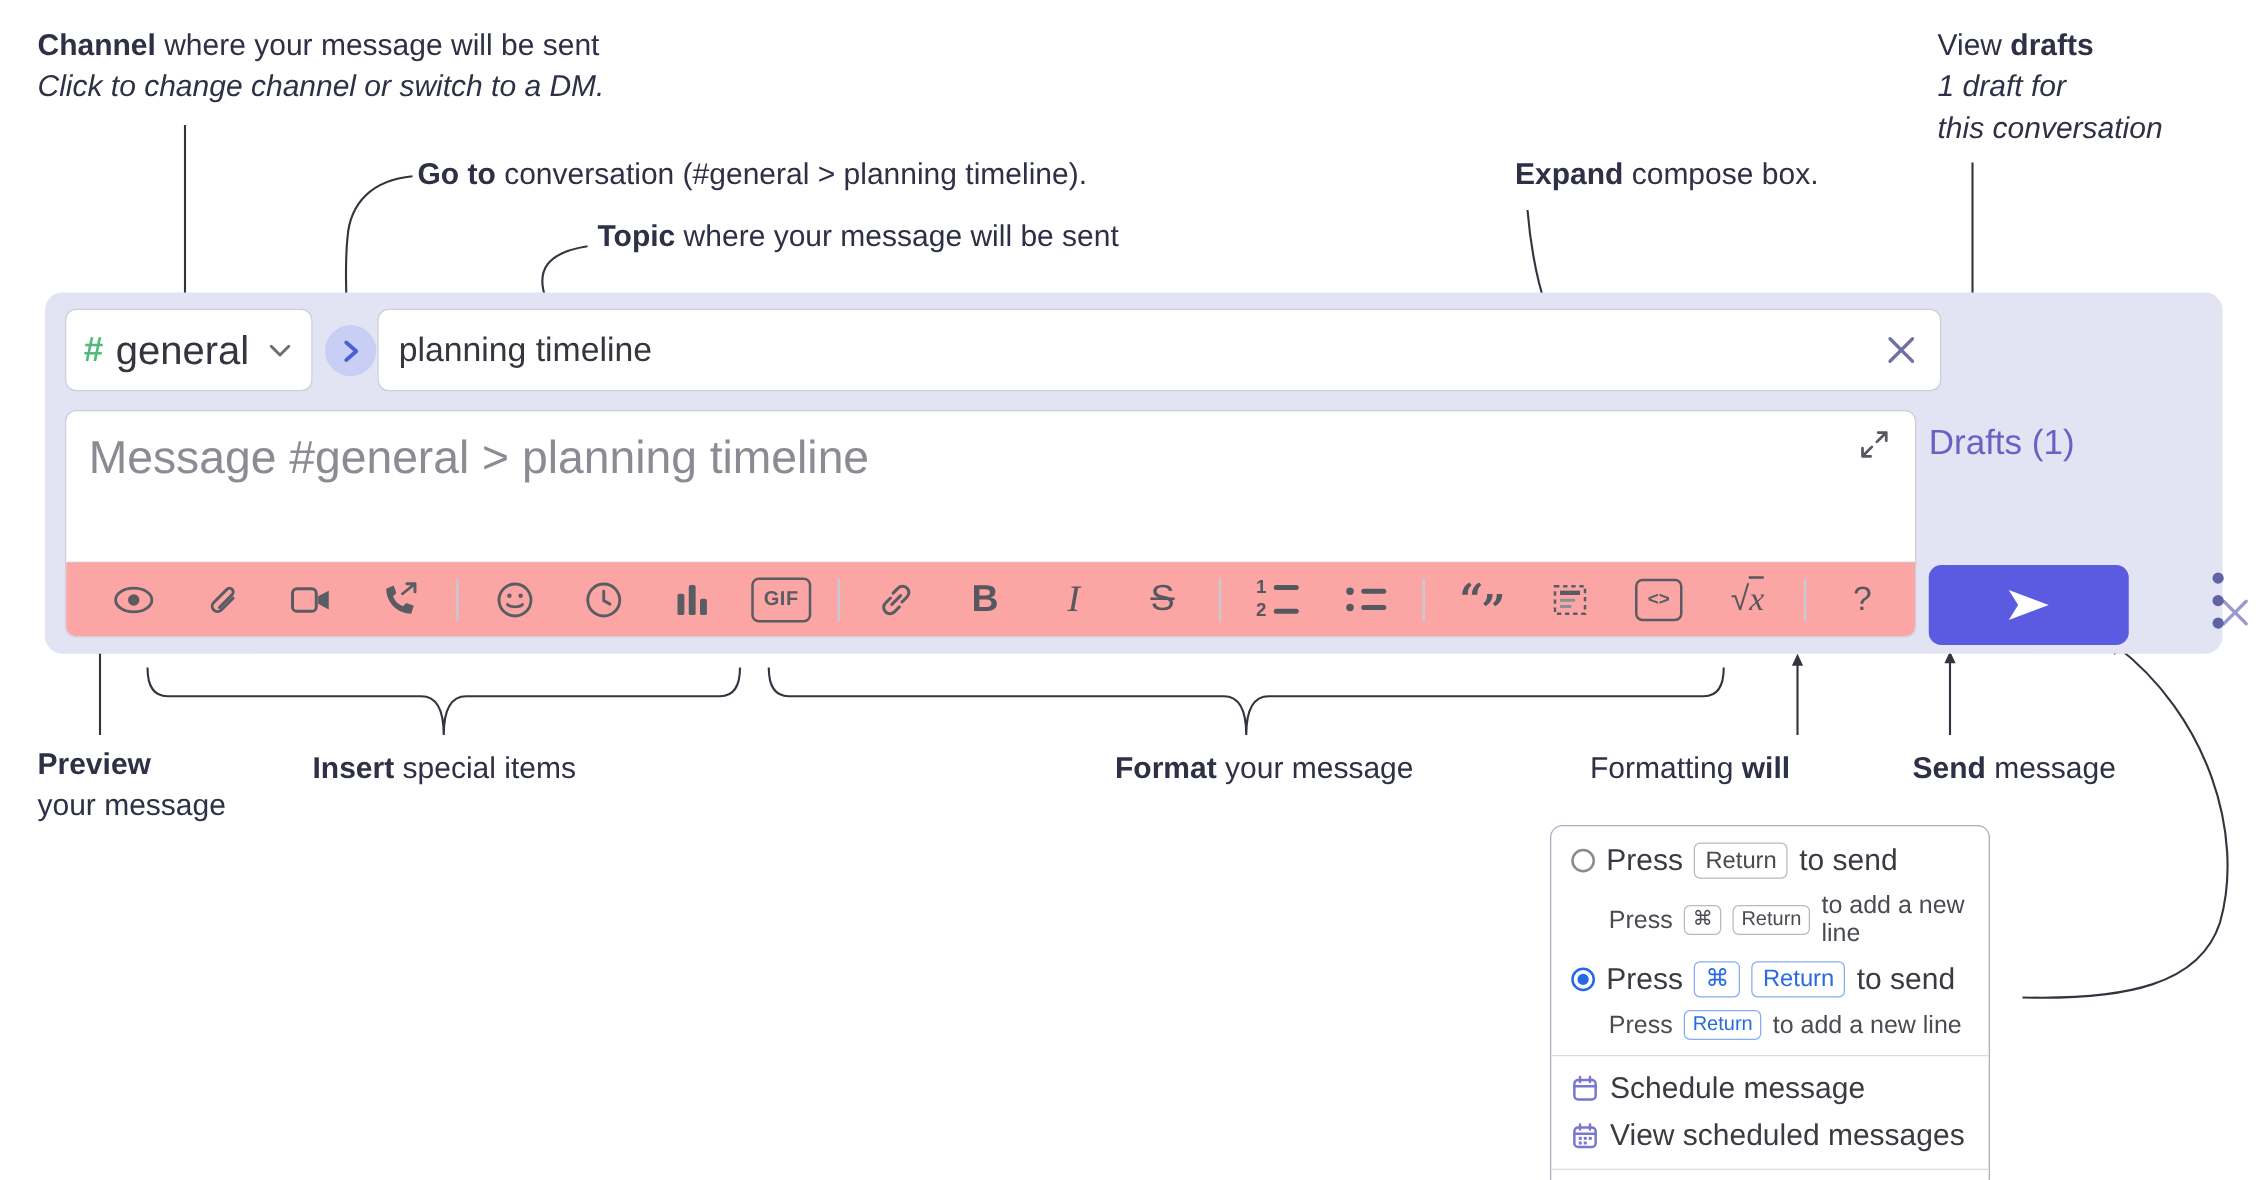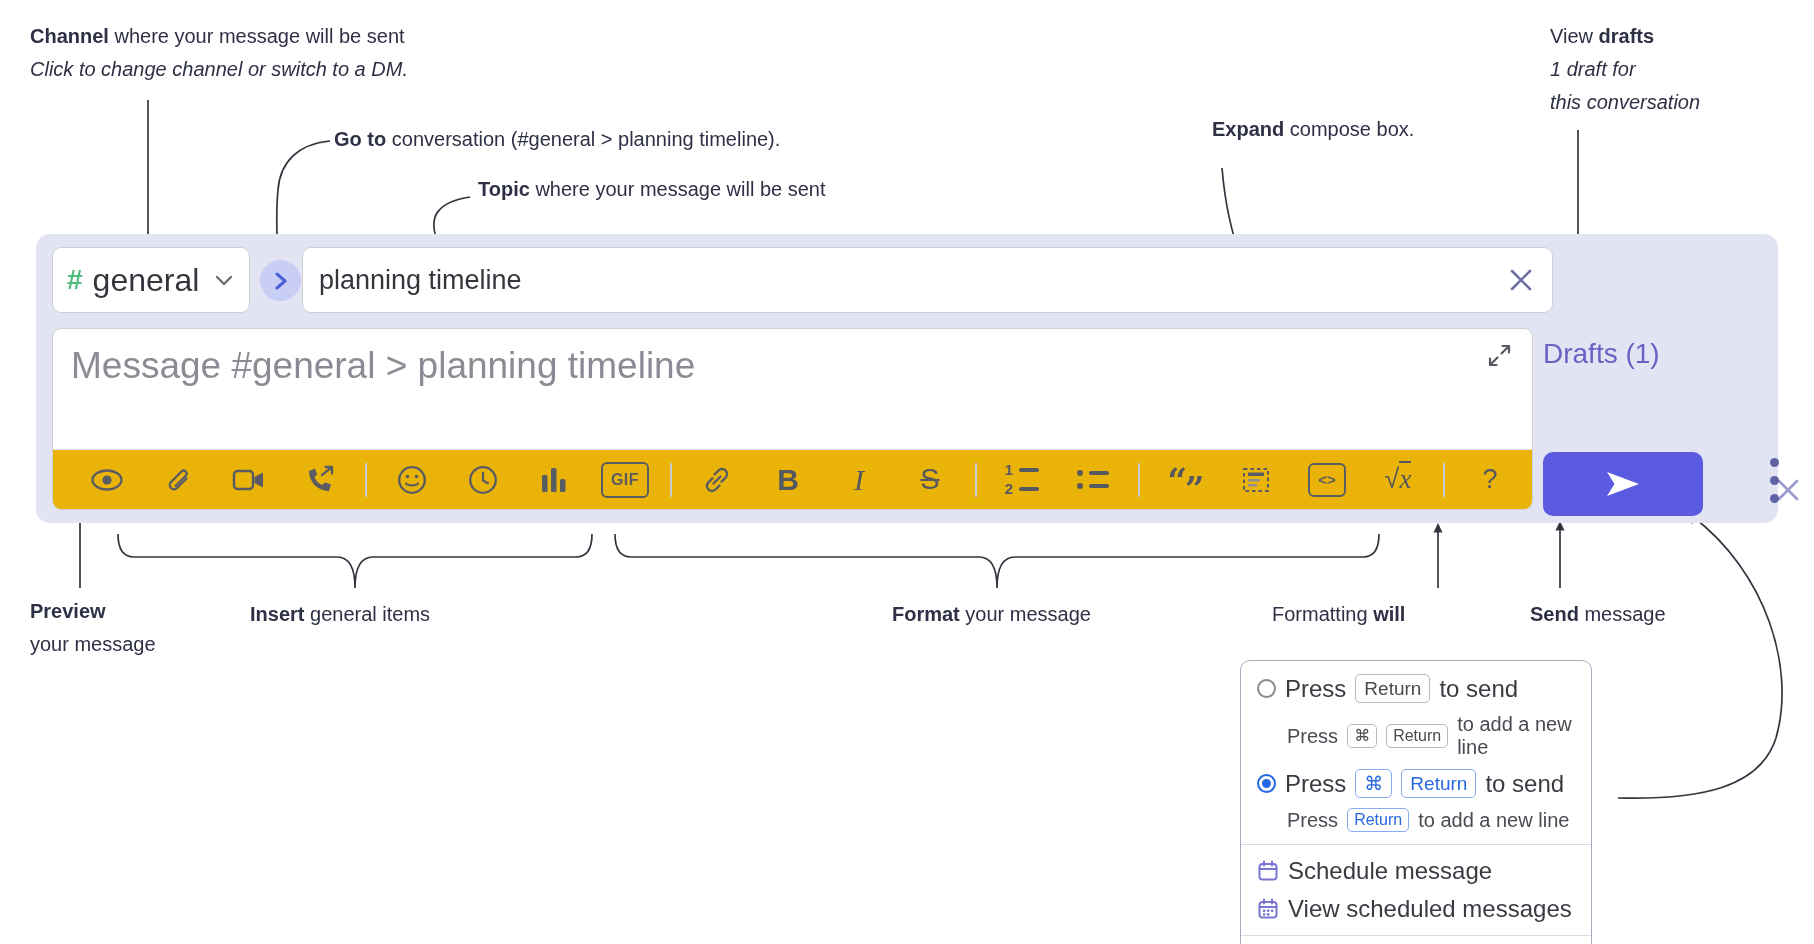--- a/index.html
+++ b/index.html
@@ -1,37 +1,37 @@
 <!DOCTYPE html>
 <html><head>
 <meta charset="utf-8">
 <style>
   html,body{margin:0;padding:0;background:#fff;}
   .canvas{position:relative;width:1814px;height:944px;background:#fff;overflow:hidden;
           font-family:"Liberation Sans",sans-serif;color:#2e3045;}
   .abs{position:absolute;}
-  .ann{font-size:20px;line-height:33px;color:#2e3045;}
+  .ann{font-size:24px;line-height:33px;color:#2e3045;}
   .ann b{font-weight:700;}
   .it{font-style:italic;}
   svg.overlay{position:absolute;left:0;top:0;pointer-events:none;}
 
   
   .compose{left:36px;top:234px;width:1742px;height:289px;background:#e3e4f3;border-radius:14px;}
   .whitebox{position:absolute;background:#fff;border:1.5px solid #cfcfd8;border-radius:9px;box-sizing:border-box;}
   .channel-box{left:16px;top:13px;width:198px;height:66px;display:flex;align-items:center;gap:10px;padding:0 14px;cursor:pointer;}
   .hash{color:#4fbb7d;font-weight:700;font-size:28px;}
   .chan-name{font-size:32px;color:#35363d;}
   .go-btn{position:absolute;left:224px;top:26px;width:41px;height:41px;border-radius:50%;background:#c9cff4;display:flex;align-items:center;justify-content:center;}
   .topic-box{left:266px;top:13px;width:1251px;height:66px;display:flex;align-items:center;}
   .topic-input{border:none;outline:none;font-family:"Liberation Sans",sans-serif;font-size:27px;color:#35363d;flex:1;padding:0 0 0 16px;background:transparent;}
   .clear-x{margin:0 18px;display:flex;}
   .msg-box{left:16px;top:94px;width:1481px;height:182px;border-radius:9px;}
   .placeholder{position:absolute;left:18px;top:16px;font-size:37px;color:#8b8b94;}
   .expand-ic{position:absolute;right:20px;top:14px;}
-  .toolbar{position:absolute;left:0;right:0;bottom:0;height:60px;background:#eab308;border-top:1px solid #e2e2ea;
+  .toolbar{position:absolute;left:0;right:0;bottom:0;height:60px;background:#fca5a5;border-top:1px solid #e2e2ea;
            border-radius:0 0 8px 8px;display:flex;align-items:center;gap:19px;padding-left:28px;box-sizing:border-box;}
   .tbtn{width:52px;height:56px;display:flex;align-items:center;justify-content:center;color:#595c62;cursor:pointer;flex:0 0 auto;}
   .tdiv{width:2px;height:34px;background:#c9c9d2;flex:0 0 auto;}
   .tb-text{font-size:29px;color:#55585e;}
   .tb-b{font-weight:700;font-size:30px;}
   .tb-i{font-family:"Liberation Serif",serif;font-style:italic;font-size:30px;}
   .tb-s{font-size:29px;text-decoration:line-through;}
   .gifbox,.codebox{border:2.5px solid #595c62;border-radius:6px;font-weight:700;color:#595c62;display:flex;align-items:center;justify-content:center;}
   .gifbox{width:44px;height:32px;font-size:16px;letter-spacing:.5px;}
   .codebox{width:34px;height:30px;font-size:15px;}
@@ -98,21 +98,21 @@
   <div class="abs ann" style="left:30px;top:20px;">
     <div><b>Channel</b><span> where your message will be sent</span></div>
     <div class="it">Click to change channel or switch to a DM.</div>
   </div>
   <div class="abs ann" style="left:334px;top:123px;">
     <b>Go to</b><span> conversation (#general &gt; planning timeline).</span>
   </div>
   <div class="abs ann" style="left:478px;top:173px;">
     <b>Topic</b><span> where your message will be sent</span>
   </div>
-  <div class="abs ann" style="left:1212px;top:113px;text-align:center;">
+  <div class="abs ann" style="left:1212px;top:123px;text-align:center;">
     <b>Expand</b><span> compose box.</span>
   </div>
   <div class="abs ann" style="left:1550px;top:20px;">
     <div><span>View </span><b>drafts</b></div>
     <div class="it">1 draft for</div>
     <div class="it">this conversation</div>
   </div>
 
   <div class="abs compose">
 
@@ -287,21 +287,21 @@
       <span class="dot"></span>
       <span class="dot"></span>
     </div>
   </div>
 
   <div class="abs ann" style="left:30px;top:595px;">
     <div><b>Preview</b></div>
     <div>your message</div>
   </div>
   <div class="abs ann" style="left:250px;top:598px;">
-    <b>Insert</b><span> general items</span>
+    <b>Insert</b><span> special items</span>
   </div>
   <div class="abs ann" style="left:872px;top:598px;margin-left:20px;">
     <b>Format</b><span> your message</span>
   </div>
   <div class="abs ann" style="left:1272px;top:598px;">
     <span>Formatting </span><b>will</b>
   </div>
   <div class="abs ann" style="left:1530px;top:598px;">
     <b>Send</b><span> message</span>
   </div>

